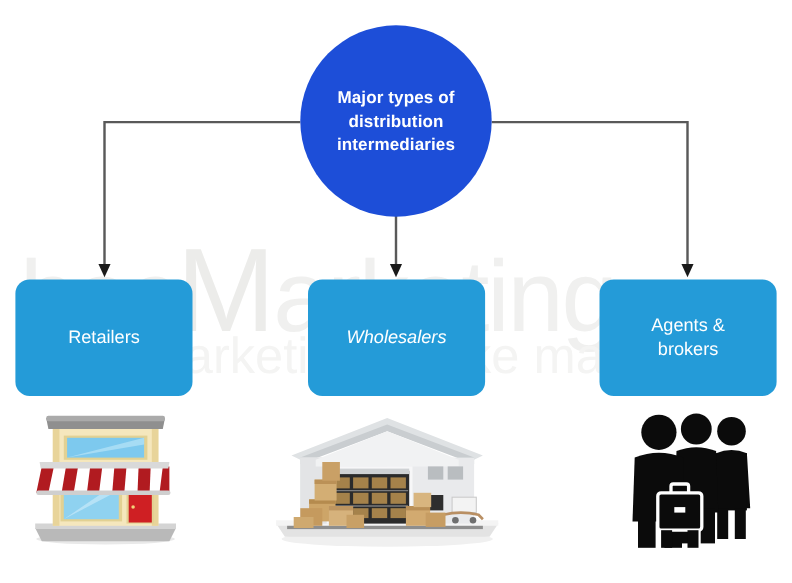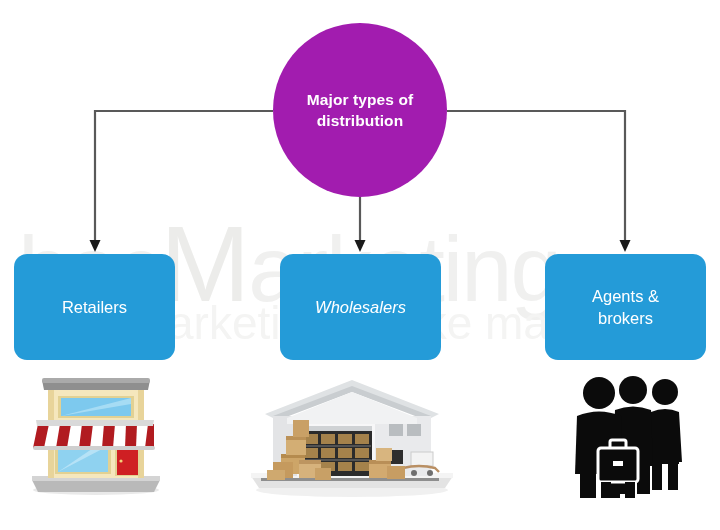--- a/index.html
+++ b/index.html
@@ -63,21 +63,21 @@
   }
 
   
   .hub {
     position: absolute;
     left: 273px;
     top: 23px;
     width: 174px;
     height: 174px;
     border-radius: 50%;
-    background: #a21caf;
+    background: #1d4ed8;
     z-index: 3;
     display: flex;
     align-items: center;
     justify-content: center;
   }
   .hub-label {
     color: #ffffff;
     font-size: 15.5px;
     font-weight: bold;
     line-height: 21px;
@@ -138,20 +138,21 @@
     <polygon points="360,252 354.5,240 365.5,240" fill="#1a1a1a"></polygon>
 
     <path d="M 447 111 L 625 111 L 625 243" fill="none" stroke="#595959" stroke-width="2.2"></path>
     <polygon points="625,252 619.5,240 630.5,240" fill="#1a1a1a"></polygon>
   </svg>
 
   <div class="hub">
     <div class="hub-label">
       <span>Major types of</span><br>
       <span>distribution</span><br>
+      <span>intermediaries</span>
     </div>
   </div>
 
   <div class="node" id="node-retailers">
     <div class="node-label">Retailers</div>
   </div>
 
   <div class="node" id="node-wholesalers">
     <div class="node-label">Wholesalers</div>
   </div>

